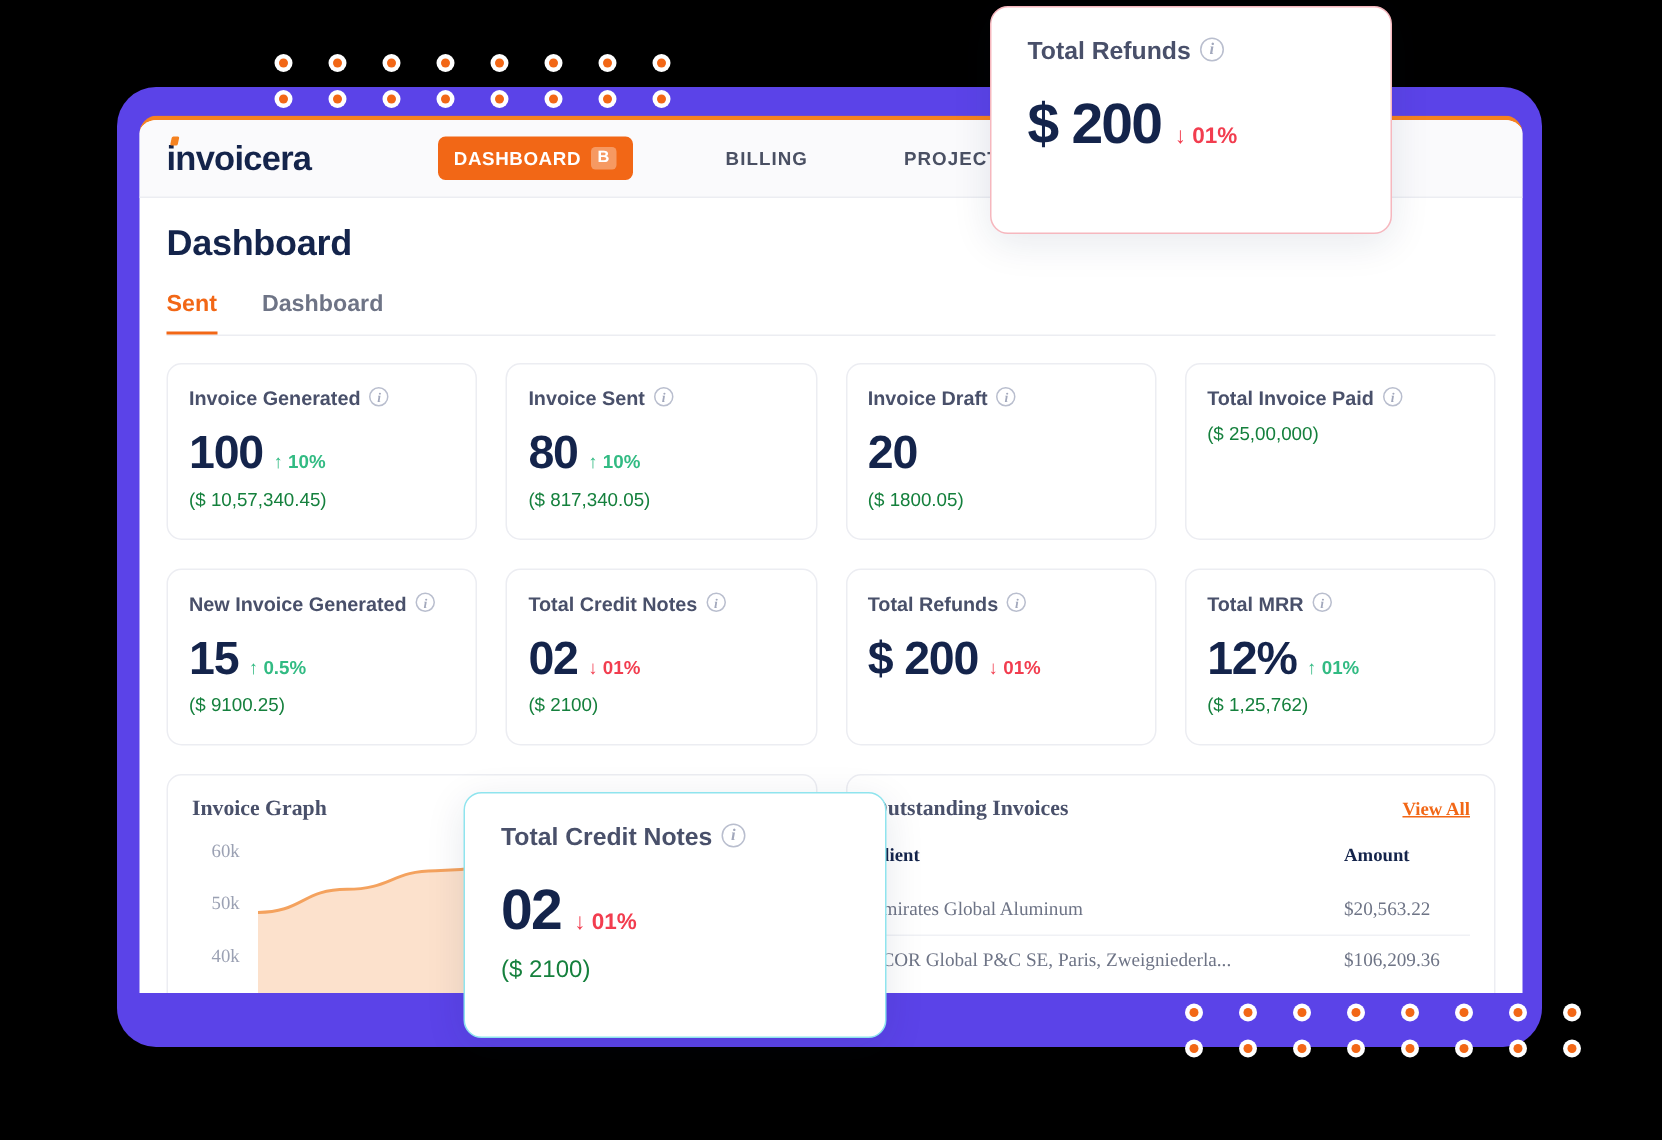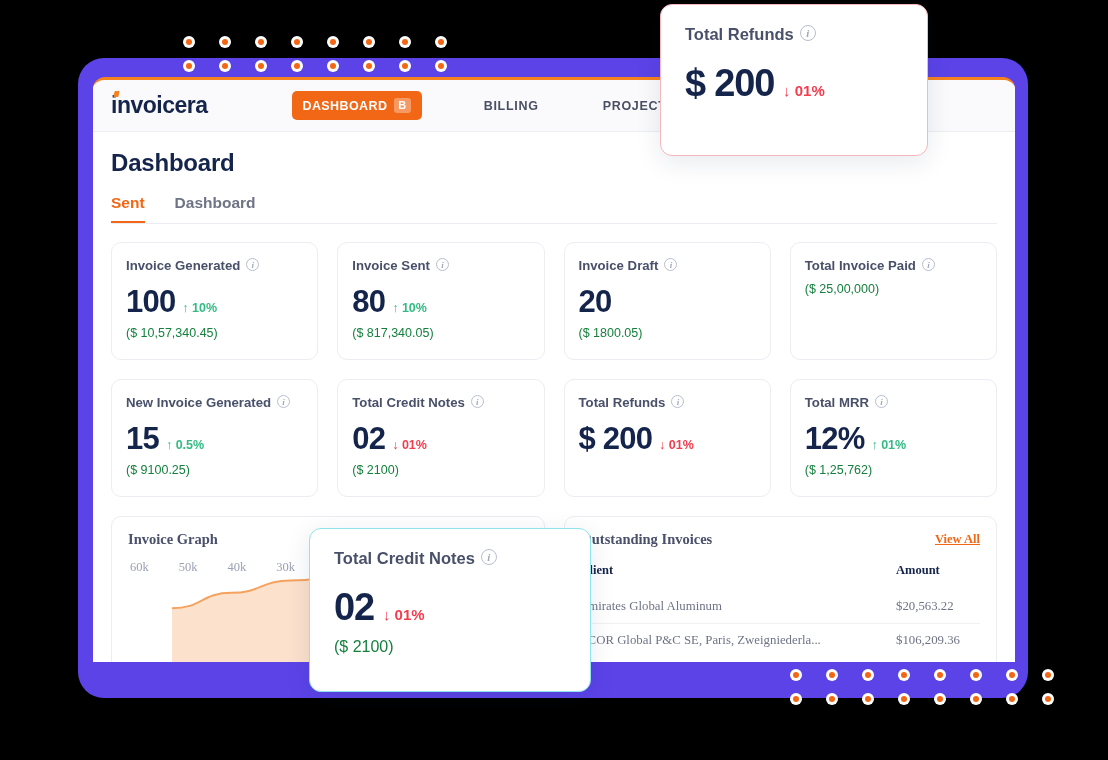--- a/index.html
+++ b/index.html
@@ -193,22 +193,22 @@
   .panel-head { display: flex; justify-content: space-between; align-items: center; }
   .view-all {
     font-size: 12.5px;
     font-weight: 700;
     color: #F26716;
     text-decoration: underline;
   }
   
   .graph-area { position: relative; margin-top: 12px; height: 110px; }
   .y-axis {
-    position: absolute; left: 2px; top: 0;
-    display: flex; flex-direction: row; gap: 30px;
+    position: absolute; left: 13px; top: 0;
+    display: flex; flex-direction: column; gap: 20px;
     font-size: 12.5px; color: #9BA1B3;
   }
   .graph-plot {
     position: absolute; left: 44px; right: 0; top: 2px; bottom: 0;
     overflow: hidden;
   }
   
   .inv-table { width: 100%; border-collapse: collapse; margin-top: 10px; }
   .inv-table th {
     font-size: 12.5px; font-weight: 700; color: #14244B;

